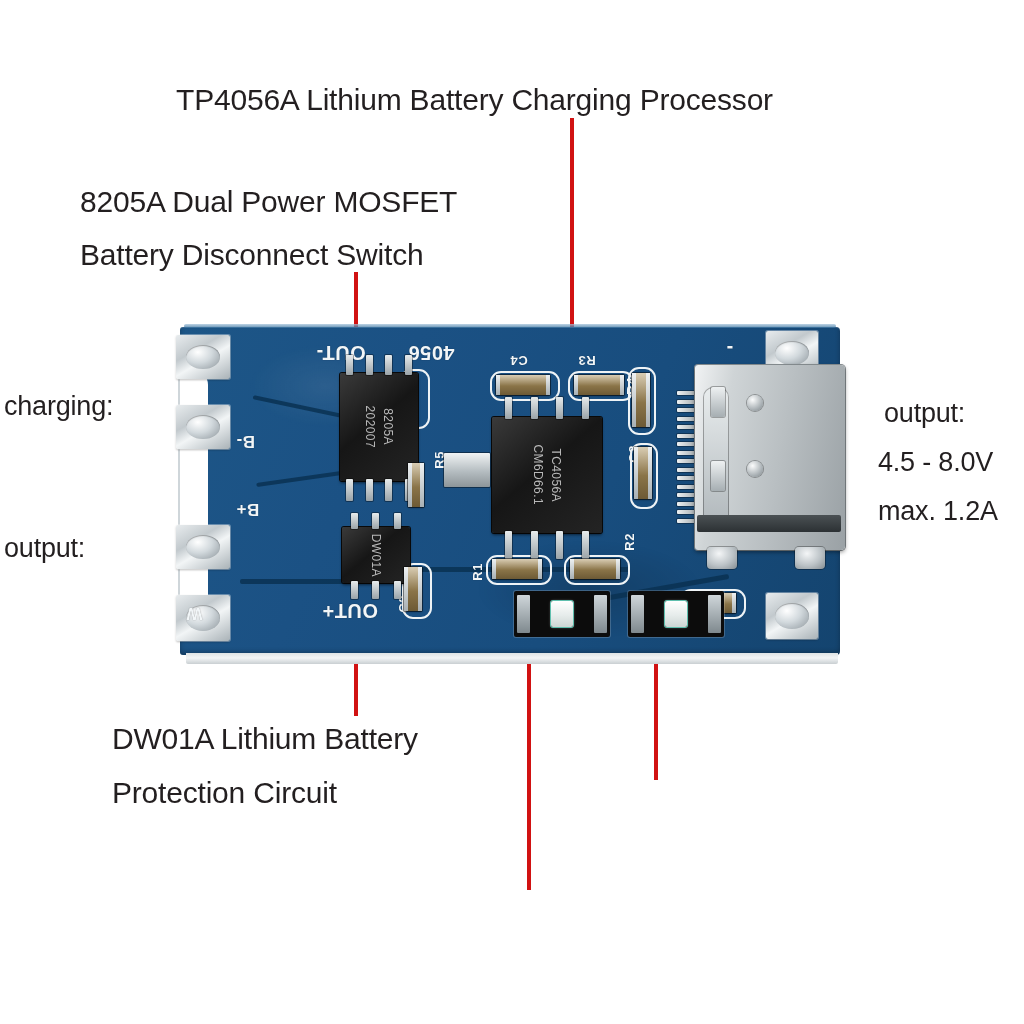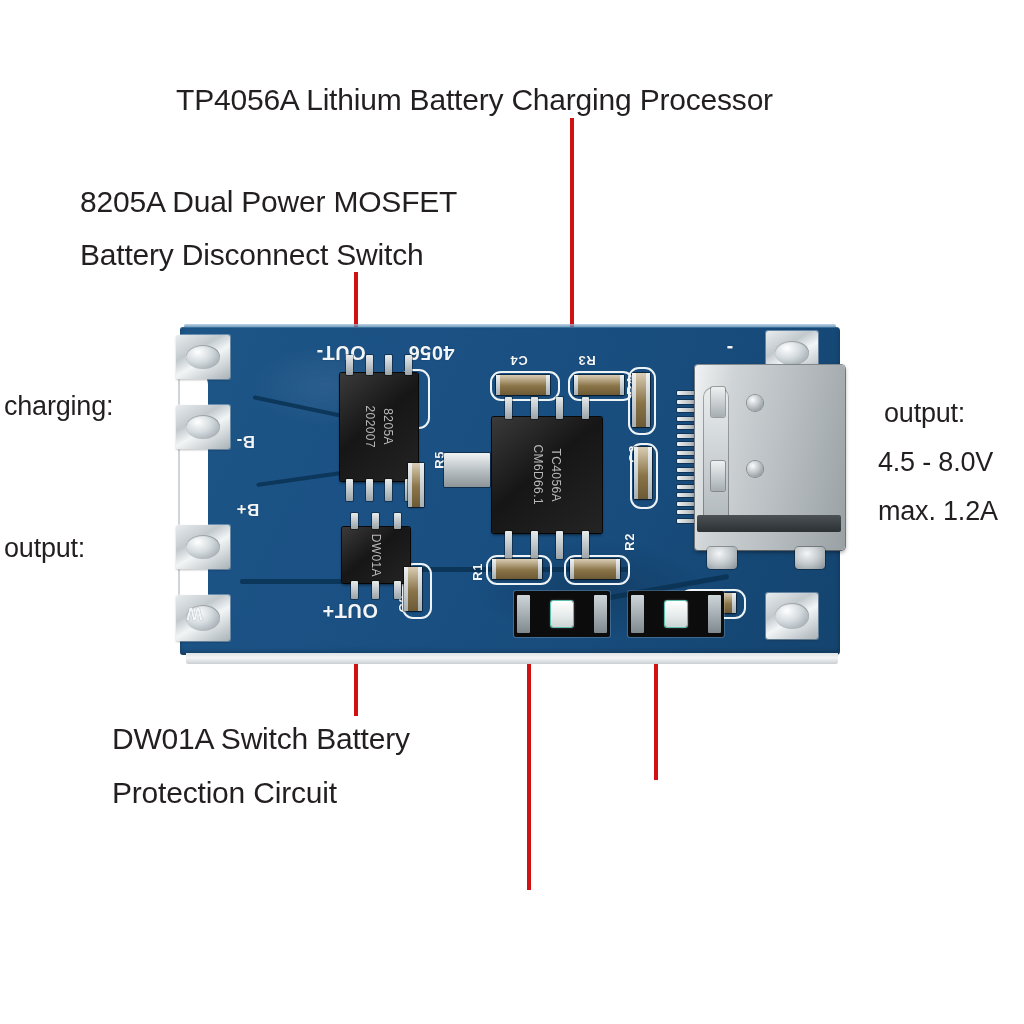--- a/index.html
+++ b/index.html
@@ -145,21 +145,21 @@
   <div class="ann t-body" style="left:80px;top:185px;">8205A Dual Power MOSFET</div>
   <div class="ann t-body" style="left:80px;top:238px;">Battery Disconnect Switch</div>
 
   <div class="ann t-side" style="left:4px;top:391px;">charging:</div>
   <div class="ann t-side" style="left:4px;top:489px;margin-top:44px;">output:</div>
 
   <div class="ann t-side" style="left:884px;top:398px;">output:</div>
   <div class="ann t-side" style="left:878px;top:447px;">4.5 - 8.0V</div>
   <div class="ann t-side" style="left:878px;top:496px;">max. 1.2A</div>
 
-  <div class="ann t-body" style="left:112px;top:722px;">DW01A Switch Battery</div>
+  <div class="ann t-body" style="left:112px;top:722px;">DW01A Lithium Battery</div>
   <div class="ann t-body" style="left:112px;top:776px;">Protection Circuit</div>
 
 
 
   <div class="lead" style="left:570px;top:118px;height:312px;"></div>
   <div class="lead" style="left:354px;top:272px;height:168px;"></div>
   <div class="lead" style="left:354px;top:540px;height:176px;"></div>
   <div class="lead" style="left:527px;top:628px;height:262px;"></div>
   <div class="lead" style="left:654px;top:628px;height:152px;"></div>
 

